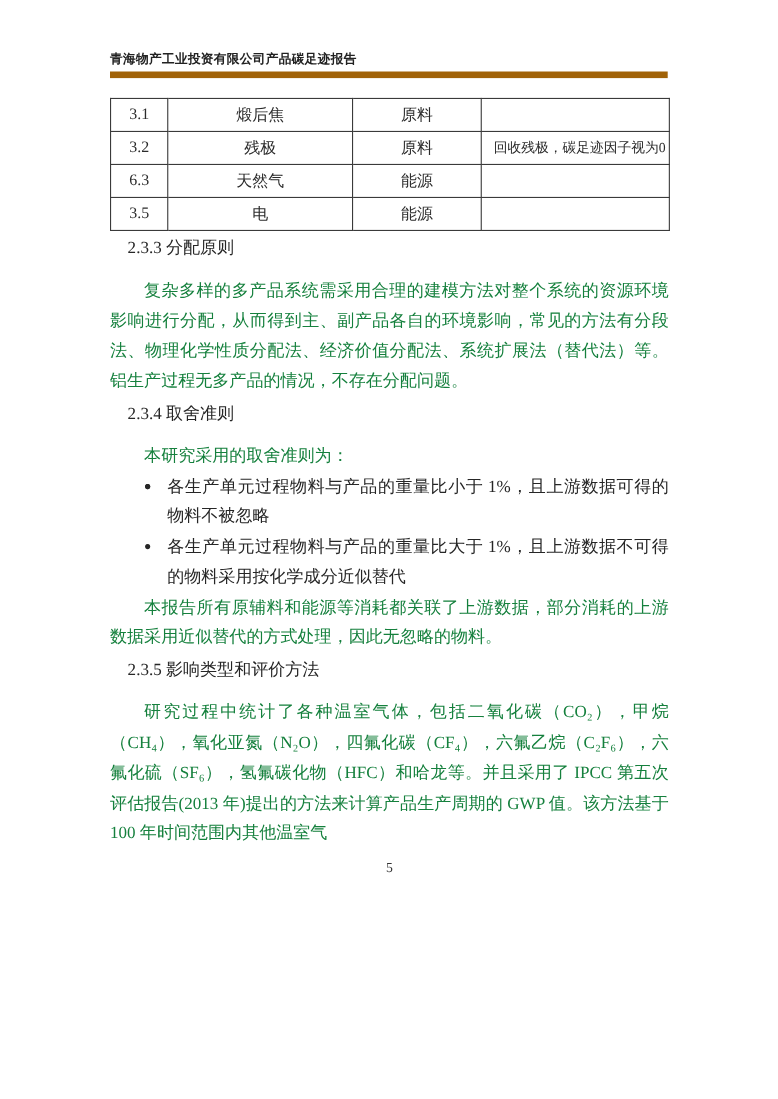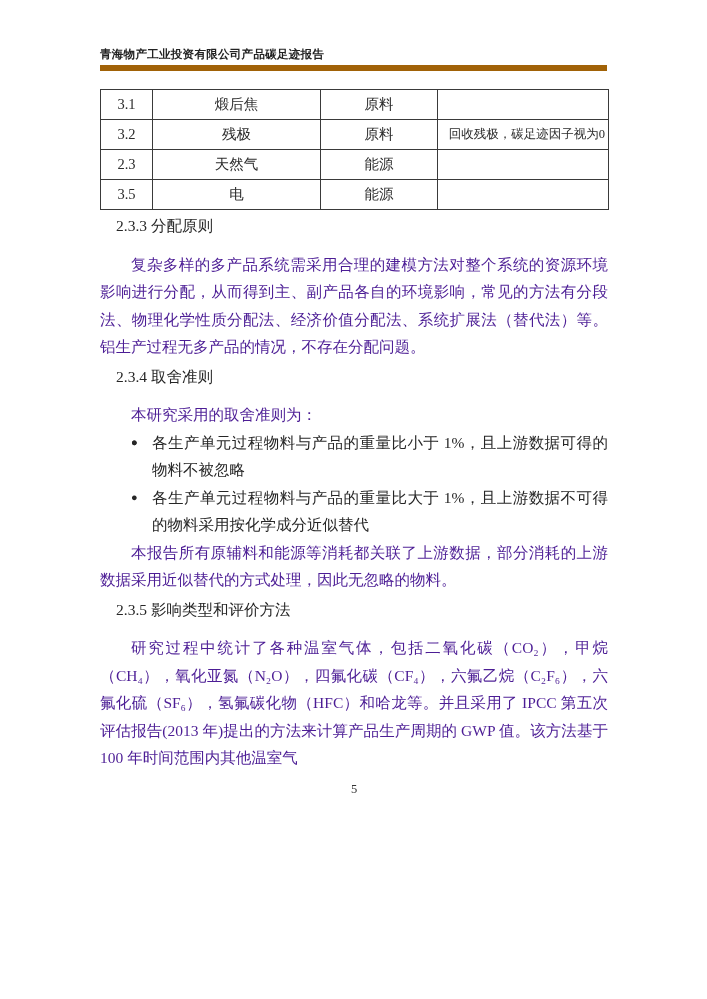--- a/index.html
+++ b/index.html
@@ -65,21 +65,21 @@
     font-weight: normal;
     line-height: 27.5px;
     margin: 2px 0 11px 16px;
     color: #262626;
   }
   p.body-par {
     font-size: 15.5px;
     line-height: 27.5px;
     margin: 0;
     text-align: justify;
-    color: #4c1d95;
+    color: #15803d;
   }
   p.indent {
     text-indent: 2em;
   }
   ul.cutoff-list {
     list-style: none;
     margin: 0;
     padding: 0;
   }
   ul.cutoff-list li {
@@ -130,21 +130,21 @@
           <td>原料</td>
           <td class="note-cell"></td>
         </tr>
         <tr>
           <td>3.2</td>
           <td>残极</td>
           <td>原料</td>
           <td class="note-cell">回收残极，碳足迹因子视为0</td>
         </tr>
         <tr>
-          <td>2.3</td>
+          <td>6.3</td>
           <td>天然气</td>
           <td>能源</td>
           <td class="note-cell"></td>
         </tr>
         <tr>
           <td>3.5</td>
           <td>电</td>
           <td>能源</td>
           <td class="note-cell"></td>
         </tr>

